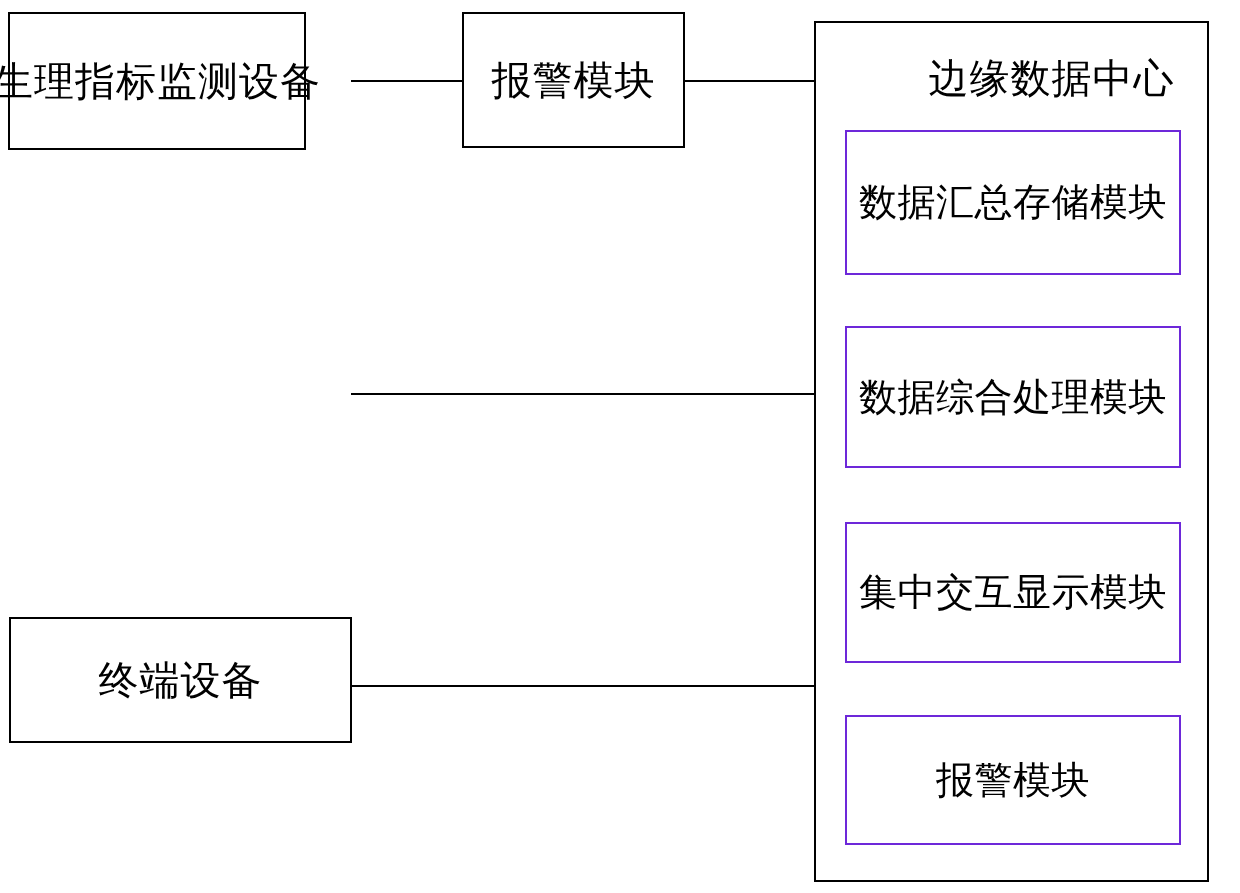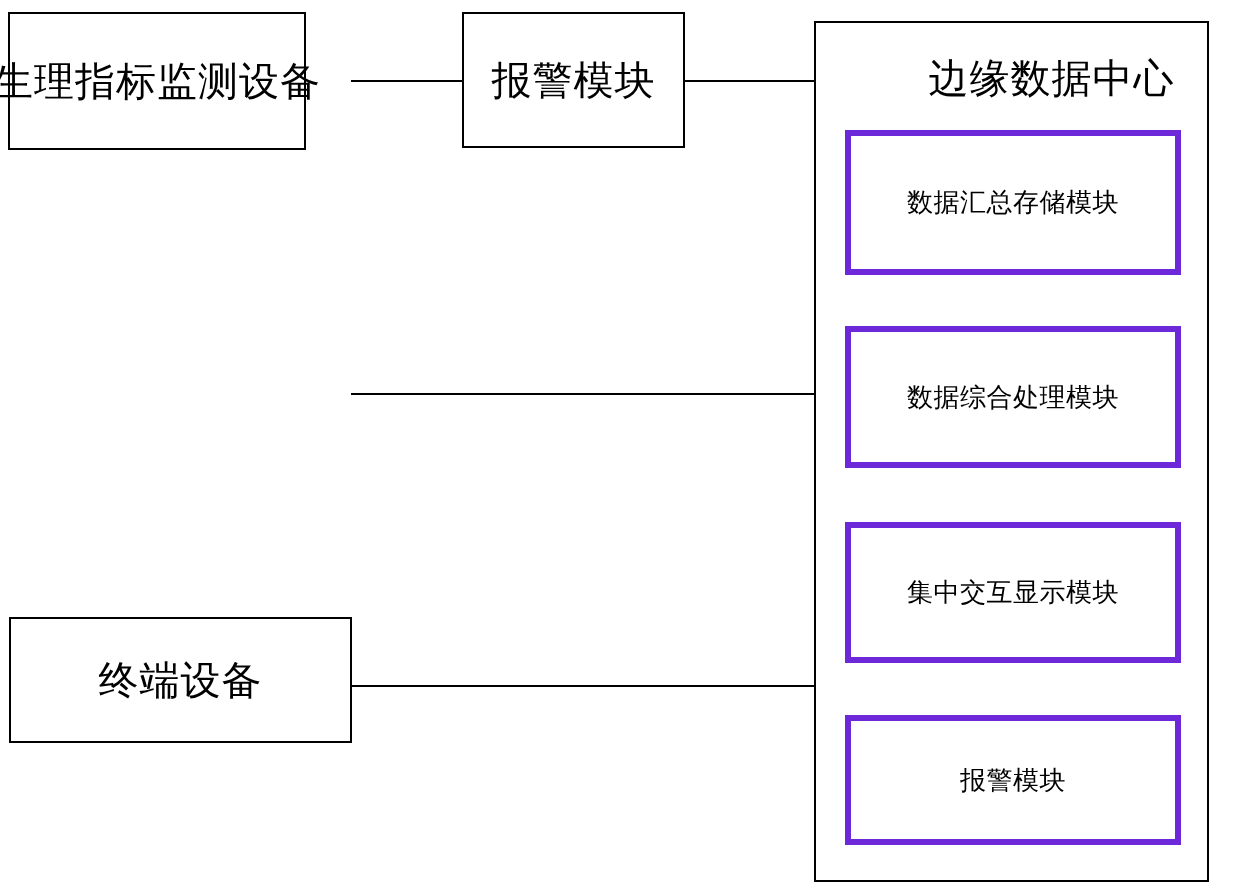--- a/index.html
+++ b/index.html
@@ -51,28 +51,28 @@
     text-align: center;
     font-size: 40px;
     letter-spacing: 1px;
     white-space: nowrap;
     padding-left: 40px;
   }
   .module {
     position: absolute;
     left: 29px;
     width: 336px;
-    border: 6px solid #6d28d9;
+    border: 2px solid #6d28d9;
     background: #ffffff;
     box-sizing: border-box;
     display: flex;
     align-items: center;
     justify-content: center;
     text-align: center;
-    font-size: 26px;
+    font-size: 38px;
     letter-spacing: 0.5px;
     white-space: nowrap;
   }
   .module-1 { top: 107px; height: 145px; }
   .module-2 { top: 303px; height: 142px; }
   .module-3 { top: 499px; height: 141px; }
   .module-4 { top: 692px; height: 130px; }
 
   
   .connector {

